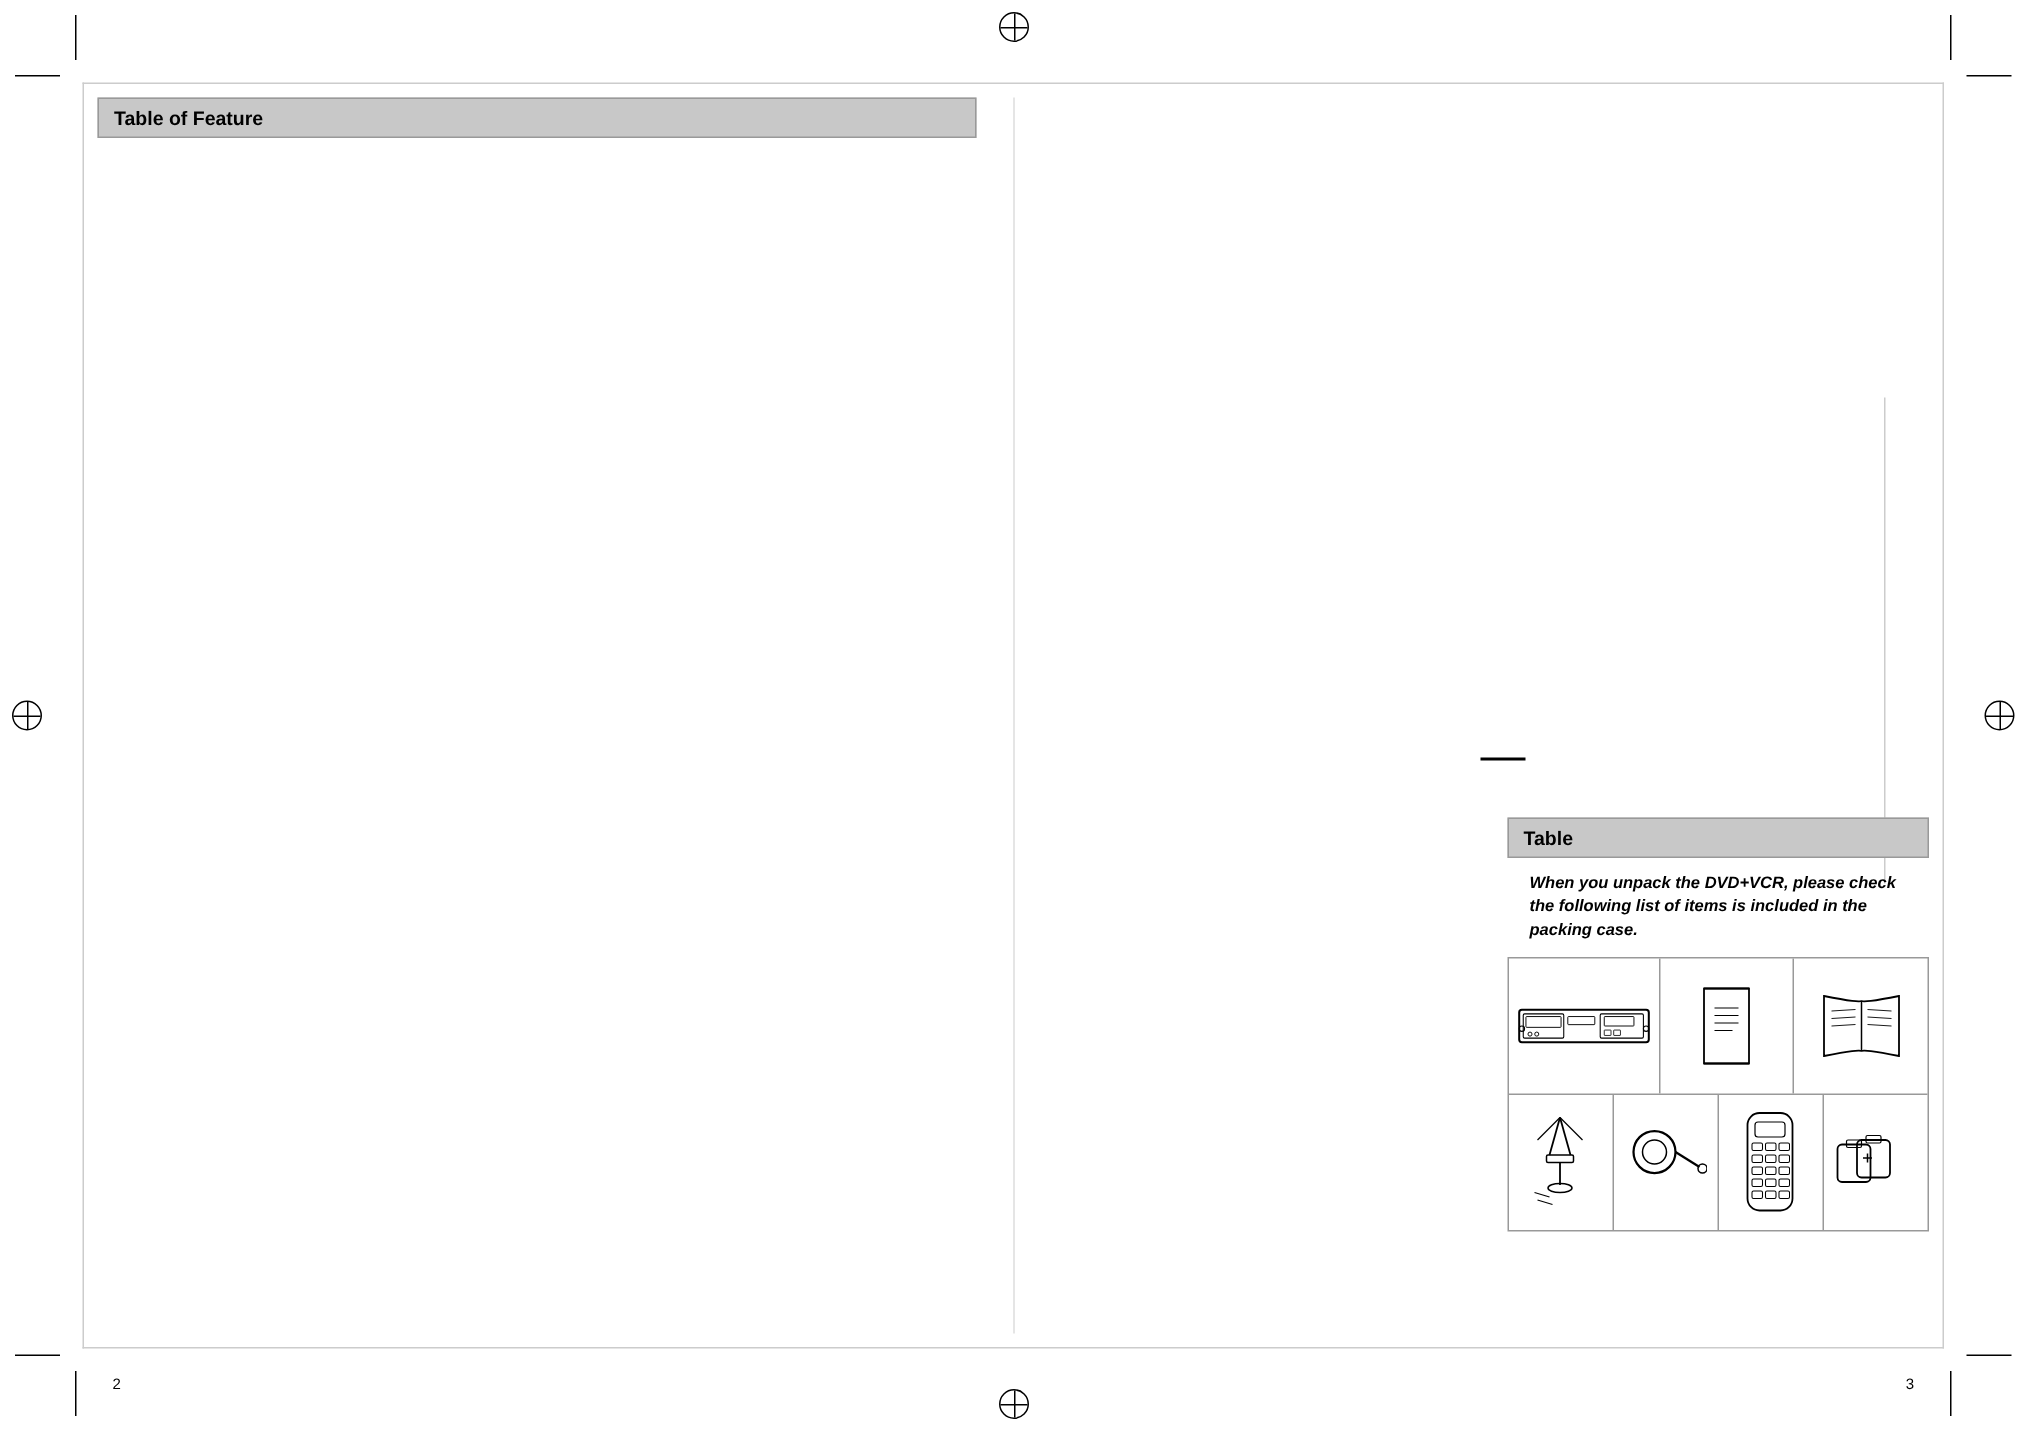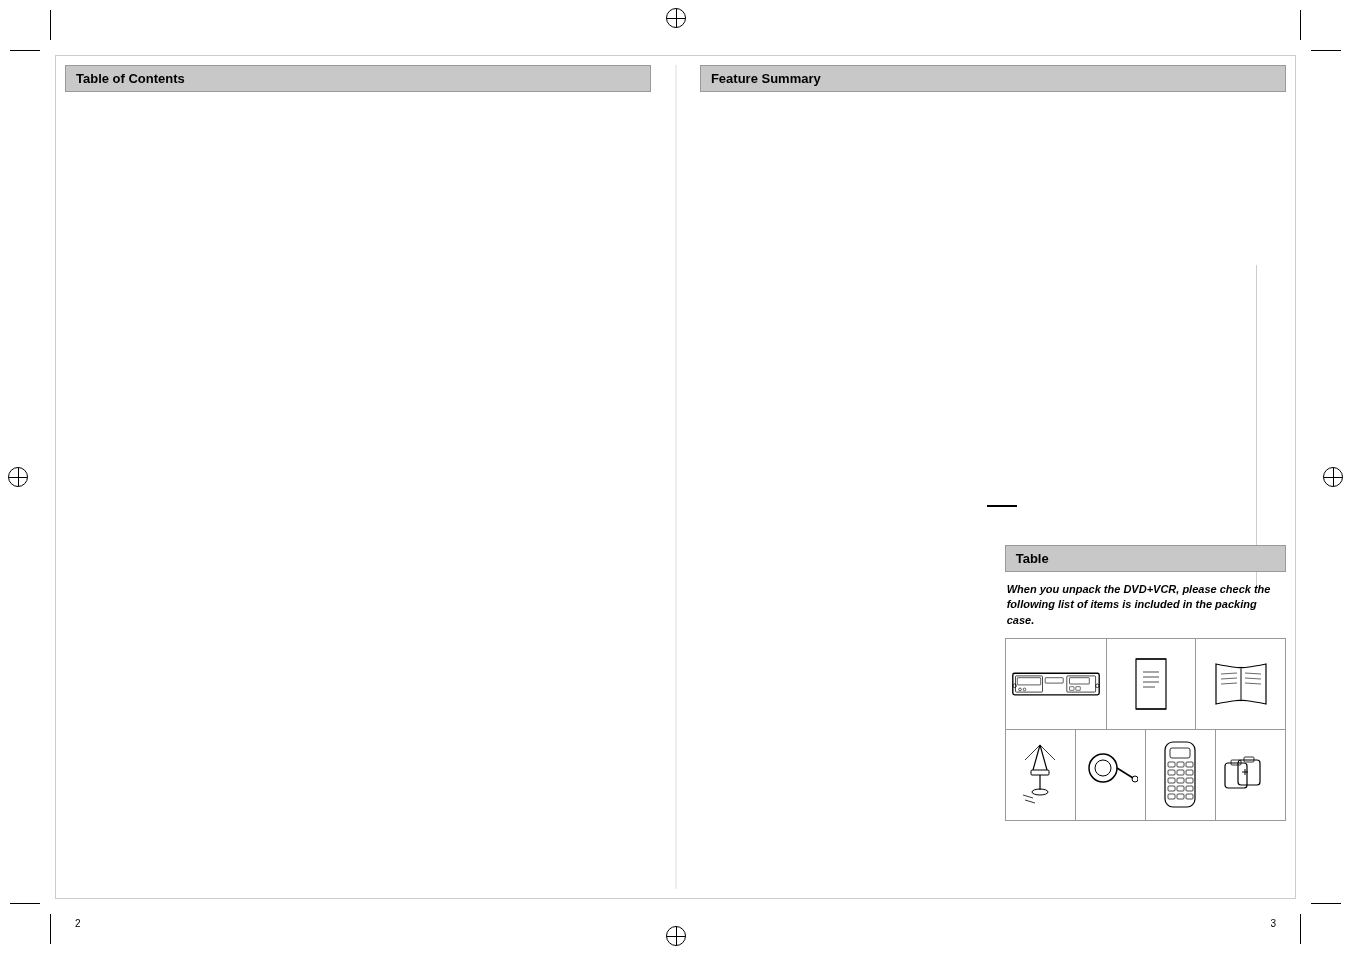--- a/index.html
+++ b/index.html
@@ -107,21 +107,21 @@
     .unpack-section {
       position: absolute;
       top: 480px;
       right: 0;
       width: 48%;
     }
 
     .unpack-text {
       font-style: italic;
       font-size: 11px;
-      margin: 10px 2px;
+      margin: 10px 15px;
       line-height: 1.4;
       font-weight: bold;
     }
 
     
     .items-grid {
       border: 1px solid #999;
       width: 100%;
     }
 
@@ -217,25 +217,24 @@
 <div class="page-border-left"></div>
 <div class="page-border-right"></div>
 <div class="page-border-top"></div>
 <div class="page-border-bottom"></div>
 
 <div class="page-content">
 
   <div class="center-divider"></div>
 
   <div class="left-column">
-    <div class="section-header">Table of Contents</div>
+    <div class="section-header">Table of Feature</div>
   </div>
 
   <div class="right-column">
-    <div class="section-header">Feature Summary</div>
 
     
     <div class="right-inner-border"></div>
 
     
     <div class="mid-line"></div>
 
     
     <div class="unpack-section">
       <div class="section-header">Table</div>

